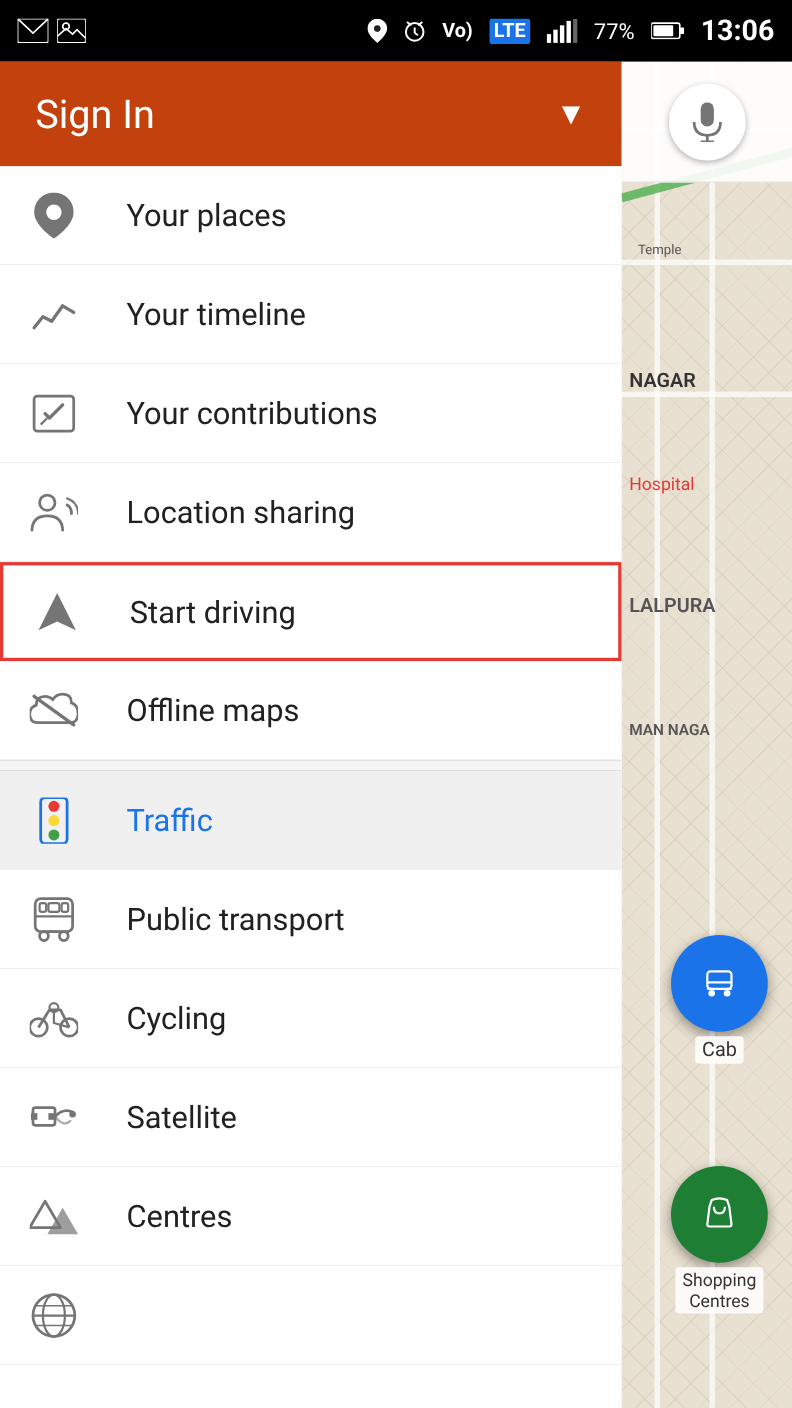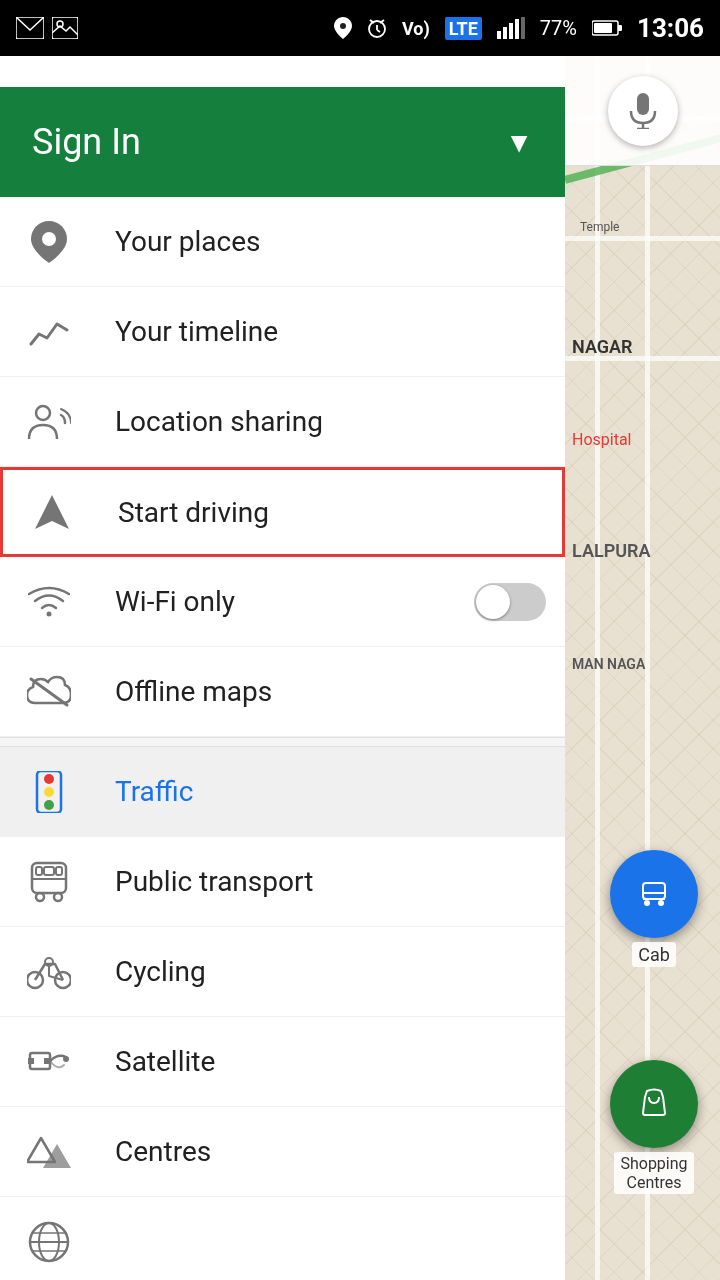--- a/index.html
+++ b/index.html
@@ -120,27 +120,26 @@
       left: 0;
       width: 565px;
       height: 1224px;
       background: #fff;
       z-index: 8;
     }
 
     
     .drawer-header {
       width: 100%;
-      height: 110px;
-      background: #15803d;
+      height: 95px;
+      background: #c2410c;
       display: flex;
       align-items: center;
       padding: 0 32px;
       justify-content: space-between;
-      margin-top: 31px;
     }
     .drawer-header-title {
       color: #fff;
       font-size: 36px;
       font-weight: 400;
     }
     .dropdown-arrow {
       color: #fff;
       font-size: 28px;
     }
@@ -337,20 +336,30 @@
 
   <div class="menu-item">
     <div class="menu-icon">
       <svg width="40" height="32" viewBox="0 0 40 32">
         <polyline points="2,28 10,18 18,22 28,8 38,14" fill="none" stroke="#757575" stroke-width="3" stroke-linejoin="round" stroke-linecap="round"></polyline>
       </svg>
     </div>
     <span class="menu-label">Your timeline</span>
   </div>
 
+  <div class="menu-item">
+    <div class="menu-icon">
+      <svg width="40" height="36" viewBox="0 0 40 36">
+        <rect x="2" y="2" width="36" height="32" rx="3" fill="none" stroke="#757575" stroke-width="2.5"></rect>
+        <path d="M12 18 L16 22 L28 10" fill="none" stroke="#757575" stroke-width="3" stroke-linecap="round" stroke-linejoin="round"></path>
+        <path d="M8 28 L14 22" stroke="#757575" stroke-width="2"></path>
+      </svg>
+    </div>
+    <span class="menu-label">Your contributions</span>
+  </div>
 
   <div class="menu-item">
     <div class="menu-icon">
       <svg width="44" height="38" viewBox="0 0 44 38">
         <circle cx="16" cy="10" r="7" fill="none" stroke="#757575" stroke-width="2.5"></circle>
         <path d="M2 36 Q2 22 16 22 Q30 22 30 36" fill="none" stroke="#757575" stroke-width="2.5"></path>
         <path d="M34 12 Q38 14 38 20" fill="none" stroke="#757575" stroke-width="2.5" stroke-linecap="round"></path>
         <path d="M34 6 Q44 10 44 20" fill="none" stroke="#757575" stroke-width="2" stroke-linecap="round"></path>
       </svg>
     </div>
@@ -359,36 +368,20 @@
 
   <div class="menu-item highlighted">
     <div class="menu-icon">
       <svg width="38" height="38" viewBox="0 0 38 38">
         <polygon points="19,2 36,36 19,28 2,36" fill="#757575"></polygon>
       </svg>
     </div>
     <span class="menu-label">Start driving</span>
   </div>
 
-  <div class="menu-item">
-    <div class="menu-icon">
-      <svg width="42" height="32" viewBox="0 0 42 32">
-        <path d="M21 28 L21 28" stroke="#757575" stroke-width="5" stroke-linecap="round"></path>
-        <path d="M14 22 Q21 16 28 22" fill="none" stroke="#757575" stroke-width="2.5" stroke-linecap="round"></path>
-        <path d="M7 15 Q21 4 35 15" fill="none" stroke="#757575" stroke-width="2.5" stroke-linecap="round"></path>
-        <path d="M1 8 Q21 -4 41 8" fill="none" stroke="#757575" stroke-width="2.5" stroke-linecap="round"></path>
-      </svg>
-    </div>
-    <span class="menu-label">Wi-Fi only</span>
-    <div class="menu-right">
-      <div class="toggle">
-        <div class="toggle-knob"></div>
-      </div>
-    </div>
-  </div>
 
   <div class="menu-item">
     <div class="menu-icon">
       <svg width="44" height="34" viewBox="0 0 44 34">
         <path d="M8 28 Q0 28 0 20 Q0 14 6 12 Q6 4 14 4 Q18 4 21 7 Q24 2 30 2 Q38 2 38 10 Q44 12 44 20 Q44 28 36 28Z" fill="none" stroke="#757575" stroke-width="2.5"></path>
         <line x1="4" y1="4" x2="40" y2="30" stroke="#757575" stroke-width="3" stroke-linecap="round"></line>
       </svg>
     </div>
     <span class="menu-label">Offline maps</span>
   </div>

